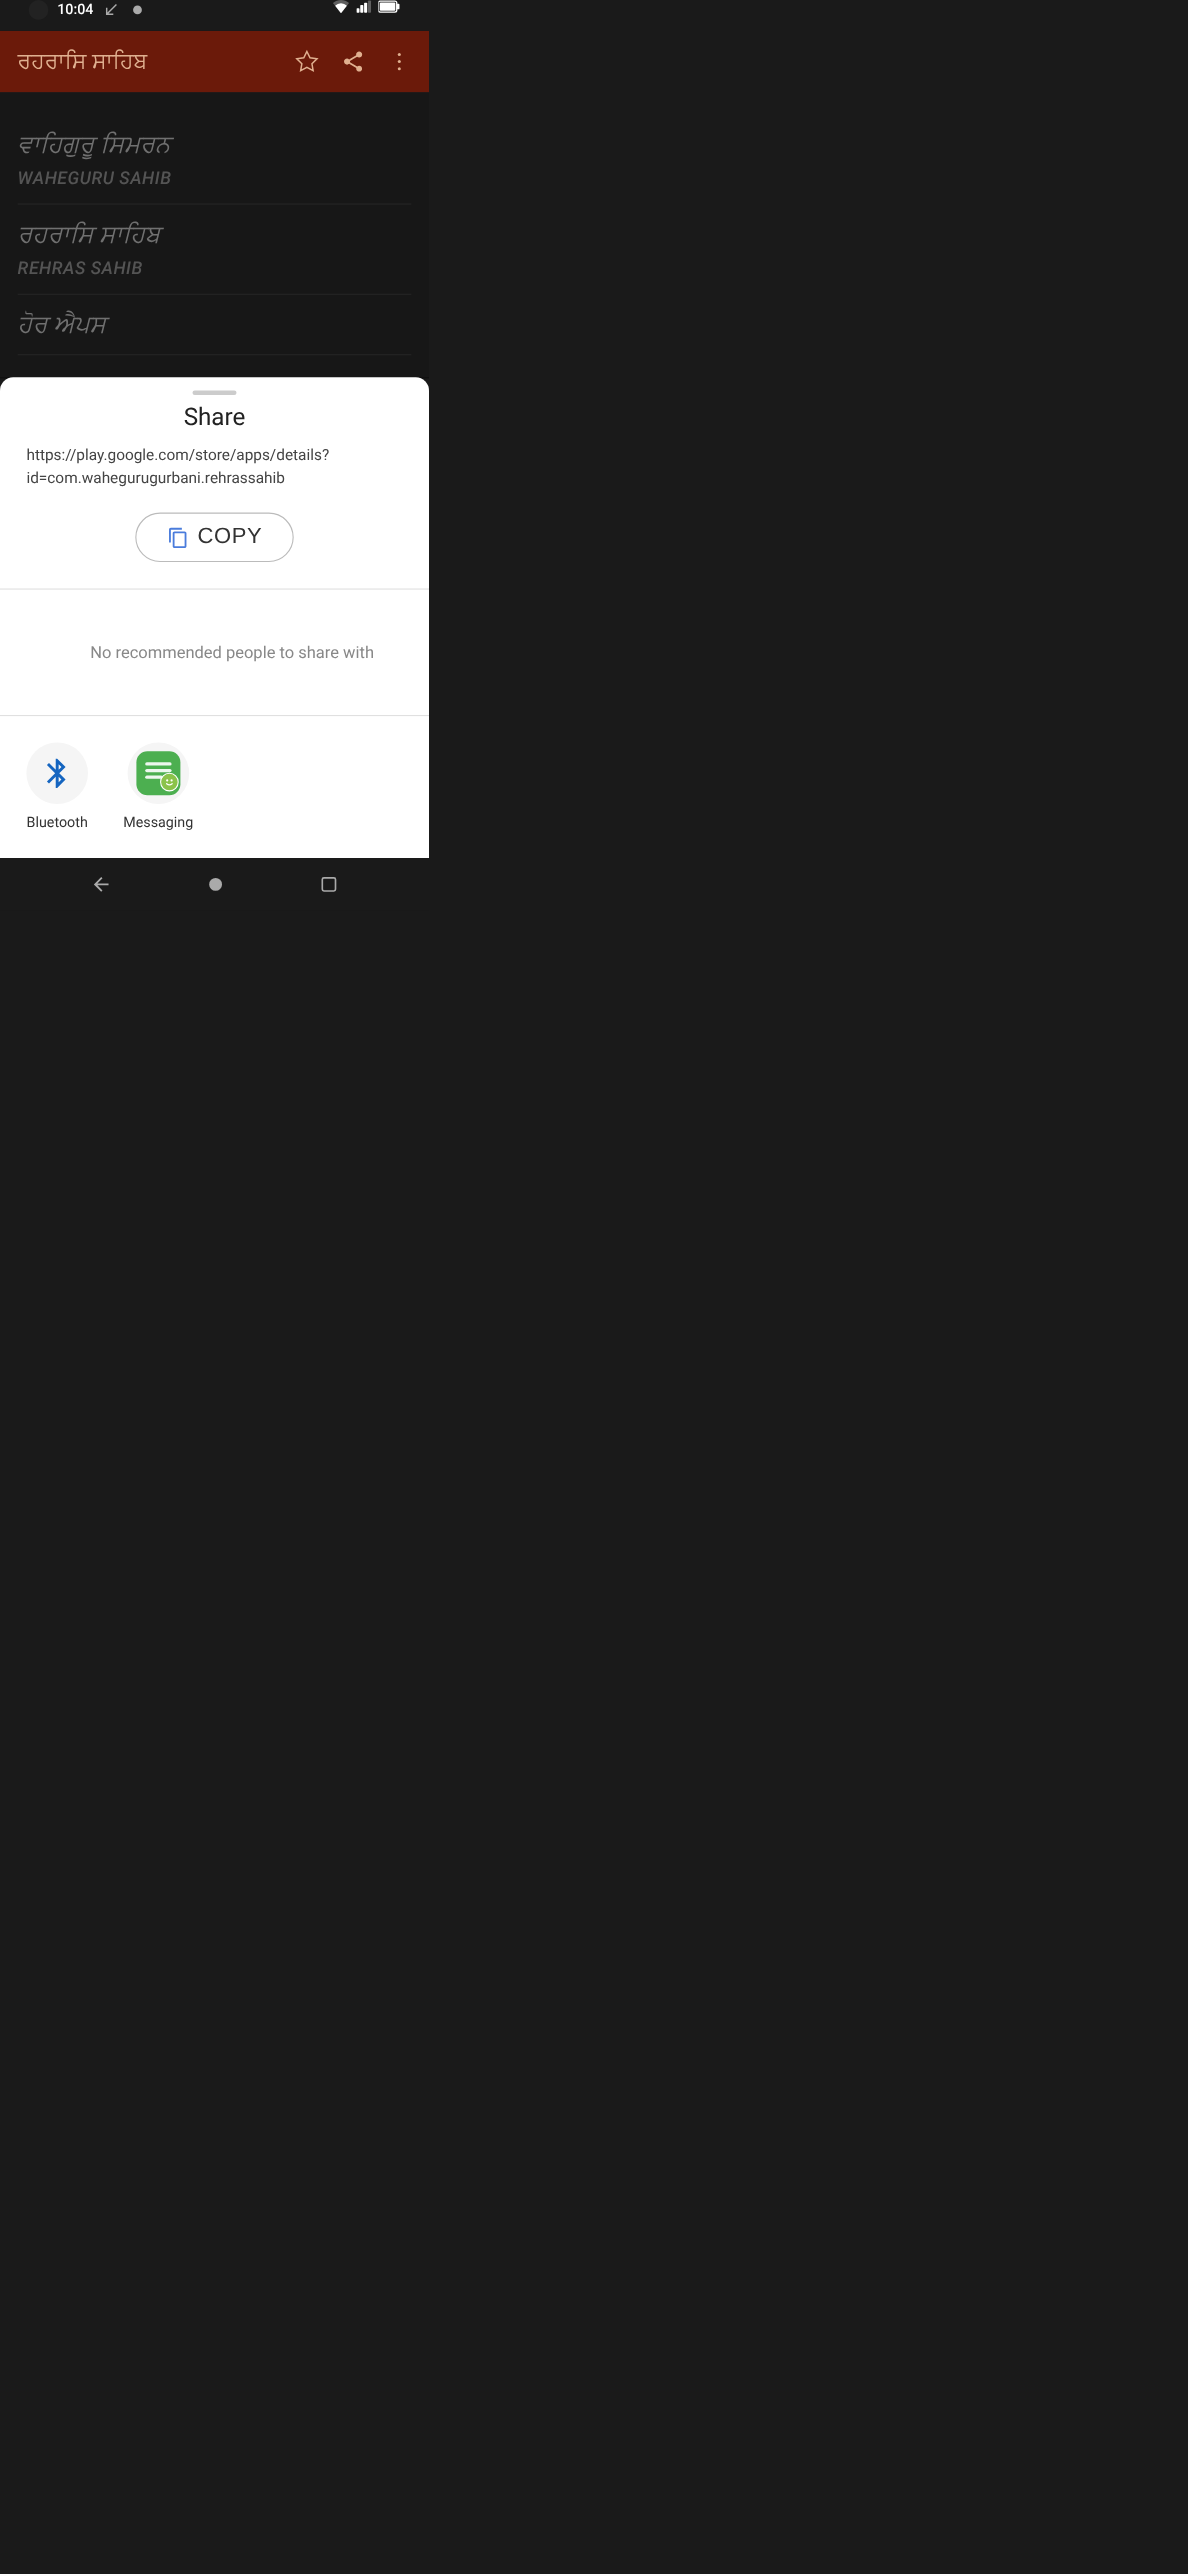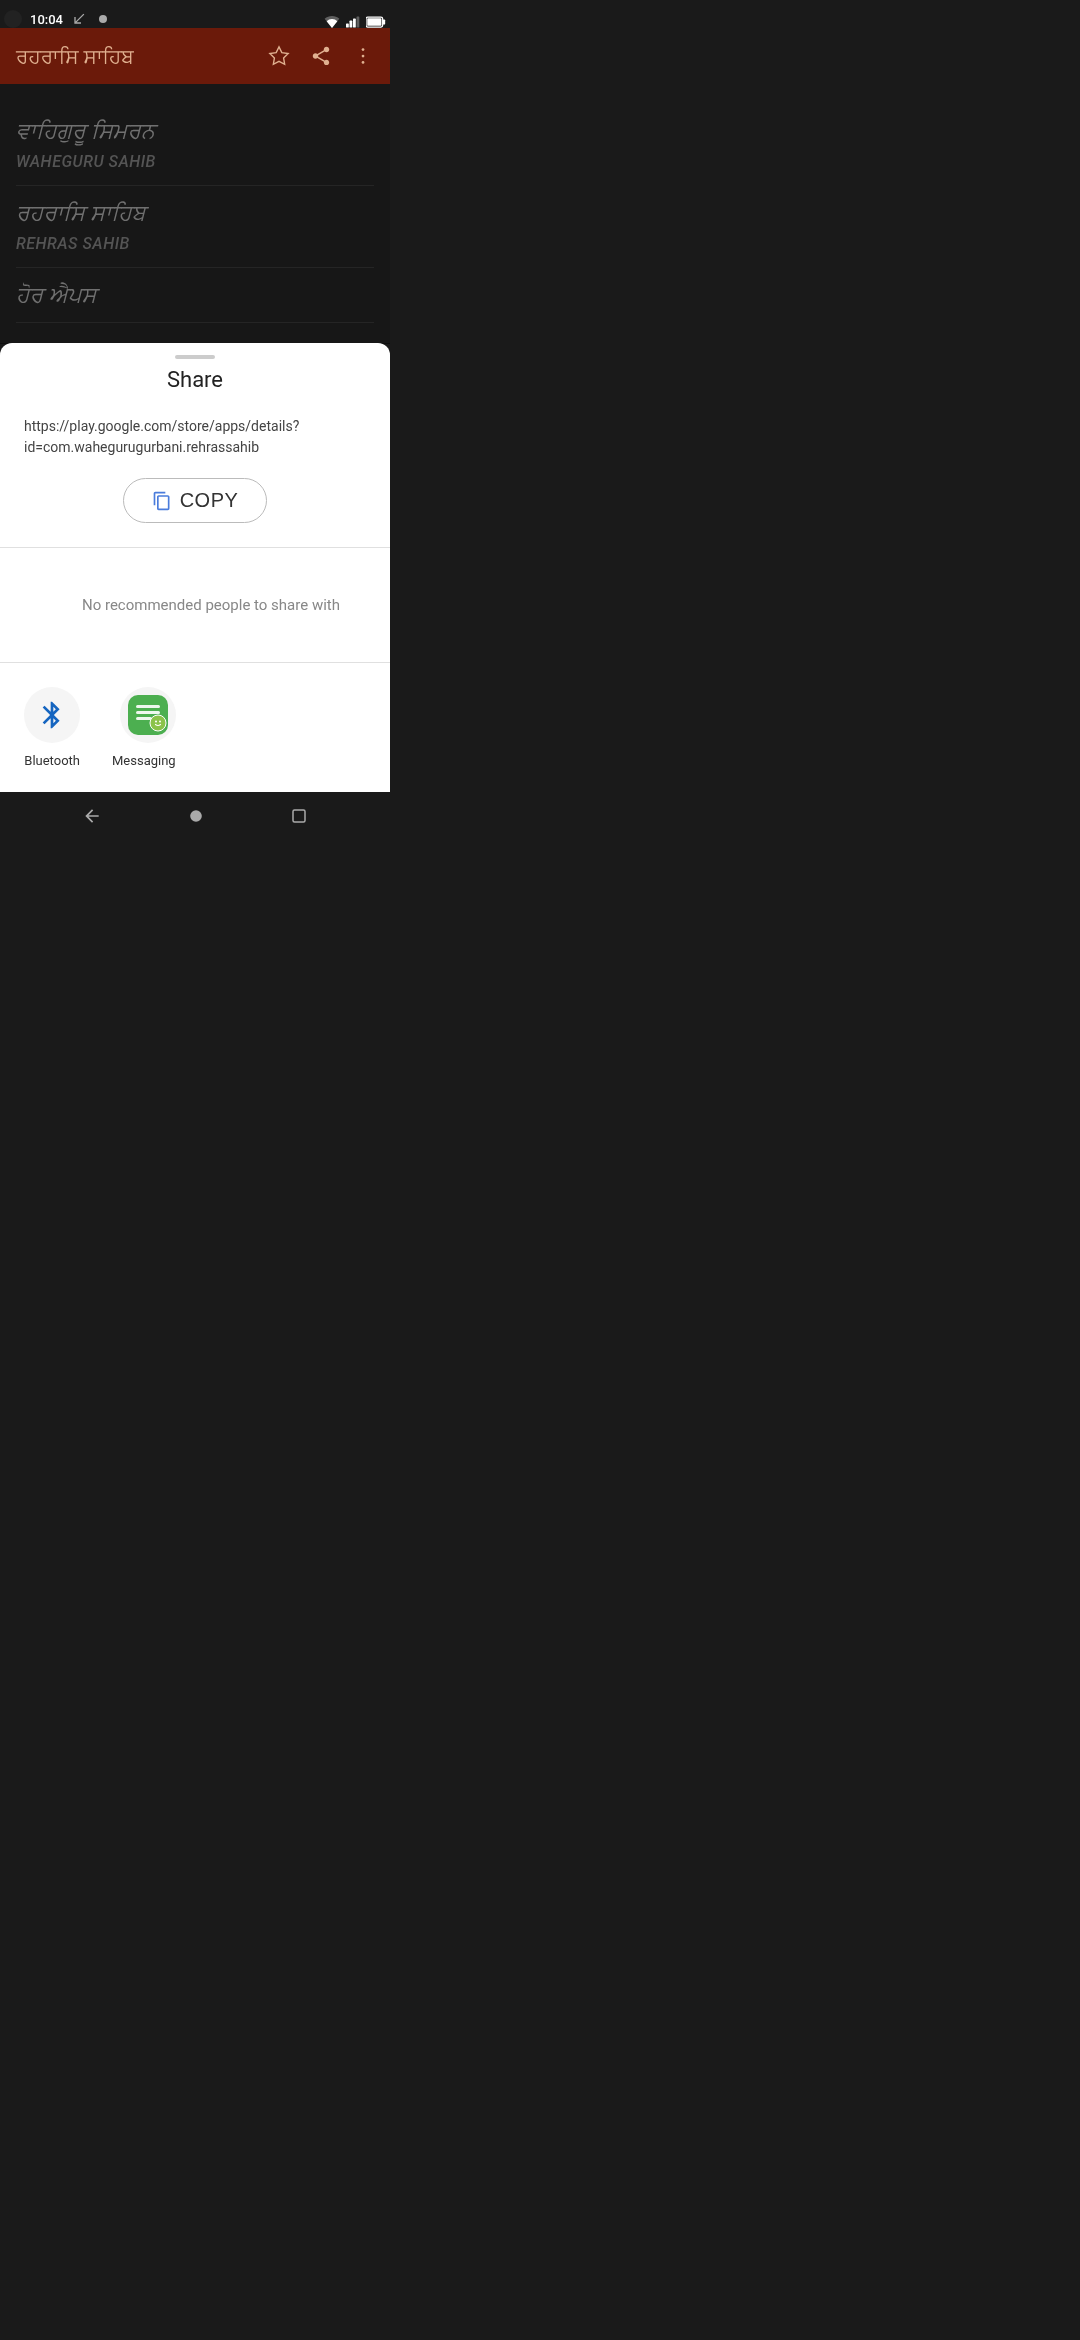--- a/index.html
+++ b/index.html
@@ -12,23 +12,23 @@
       background: #1a1a1a;
       overflow-x: hidden;
       position: relative;
     }
 
     
     .status-bar {
       background: #1a1a1a;
       height: 28px;
       display: flex;
-      align-items: flex-end;
+      align-items: flex-start;
       justify-content: space-between;
-      padding: 0 4px;
+      padding: 0 26px;
       position: relative;
     }
     .status-bar-left {
       display: flex;
       align-items: center;
       gap: 8px;
     }
     .camera-dot {
       width: 18px;
       height: 18px;
@@ -130,21 +130,21 @@
       height: 4px;
       background: #ccc;
       border-radius: 2px;
     }
 
     .share-title {
       text-align: center;
       font-size: 22px;
       color: #222;
       font-weight: 400;
-      margin-bottom: 24px;
+      margin-bottom: 12px;
     }
 
     .share-url {
       margin: 0 24px 20px;
       font-size: 14px;
       color: #444;
       line-height: 1.5;
     }
 
     .copy-button-row {
@@ -193,21 +193,21 @@
     .share-apps-row {
       display: flex;
       flex-direction: row;
       padding: 24px 24px 24px;
       gap: 32px;
     }
 
     .share-app-item {
       display: flex;
       flex-direction: column;
-      align-items: flex-end;
+      align-items: center;
       gap: 10px;
       cursor: pointer;
     }
 
     .share-app-icon {
       width: 56px;
       height: 56px;
       border-radius: 50%;
       display: flex;
       align-items: center;

